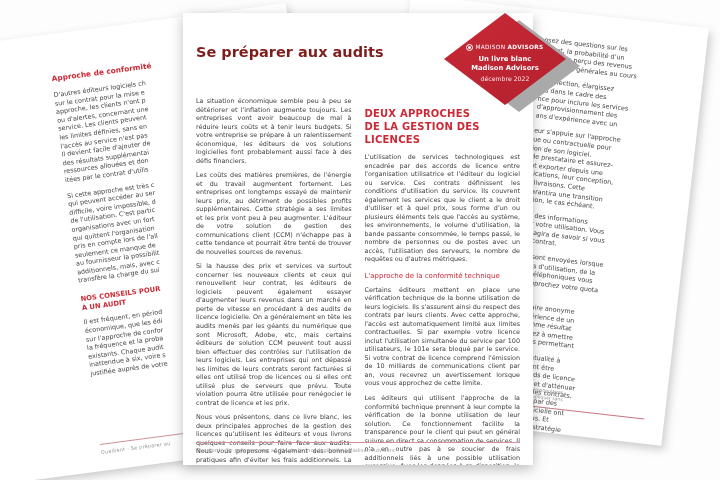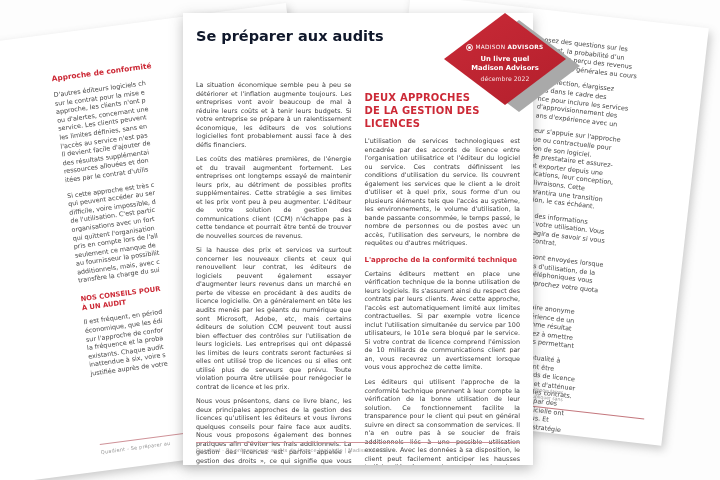--- a/index.html
+++ b/index.html
@@ -8,27 +8,27 @@
   .page{position:absolute;background:#ffffff;box-sizing:border-box;overflow:hidden;}
   .page-left{left:-34px;top:24px;width:350px;height:440px;transform:rotate(-7.5deg);
              box-shadow:2px 4px 9px rgba(90,90,90,.30);z-index:1;
              padding:40px 20px 20px 108px;}
   .page-right{left:386px;top:10px;width:300px;height:420px;transform:rotate(6.5deg);
               box-shadow:3px 4px 9px rgba(90,90,90,.30);z-index:1;
               padding:26px 24px 14px 138px;}
   .page-center{left:183px;top:13px;width:350px;height:452px;z-index:2;
                box-shadow:0 4px 12px rgba(70,70,70,.35);
                padding:15px 13px 14px 13px;}
-  .doc-title{font-size:14.5px;line-height:1.18;font-weight:700;color:#0f172a;margin:0 0 0 0;}
+  .doc-title{font-size:14.5px;line-height:1.18;font-weight:700;color:#7f1d1d;margin:16px 0 0 0;}
   .cols{display:flex;gap:13px;margin-top:36px;}
   .col{flex:1;min-width:0;}
   .body-p{font-size:6.4px;line-height:1.33;color:#3d3d3d;text-align:justify;margin:0 0 6px 0;}
   .col-heading{font-size:10px;line-height:1.3;font-weight:700;color:#cc2936;
                text-transform:uppercase;margin:10px 0 7px 0;letter-spacing:.2px;}
-  .sub-heading{font-size:7px;font-weight:700;color:#cc2936;margin:8px 0 6px 0;}
+  .sub-heading{font-size:7px;font-weight:400;color:#cc2936;margin:8px 0 6px 0;}
   .page-footer{position:absolute;left:13px;right:13px;bottom:12px;}
   .footer-rule{height:1px;background:#cf9298;}
   .footer-text{font-size:5px;color:#9a9a9a;margin-top:4px;letter-spacing:.2px;}
   
   .frag-heading{font-size:7.4px;font-weight:700;color:#cc2936;margin:0 0 8px 0;white-space:nowrap;}
   .frag-heading2{font-size:6.8px;font-weight:700;color:#cc2936;text-transform:uppercase;
                  margin:10px 0 5px 0;line-height:1.35;white-space:nowrap;}
   .frag-block{margin:0 0 7px 0;}
   .frag-line{font-size:6.4px;line-height:8.6px;color:#454545;white-space:nowrap;}
   .left-footer{position:absolute;left:108px;bottom:16px;width:170px;}
@@ -206,19 +206,19 @@
     <div class="diamond diamond-red"></div>
     <div class="badge-content">
       <div class="badge-logo-row">
         <span class="logo-circle">
           <span class="logo-dot"></span>
         </span>
         <span class="logo-name">
           <span>MADISON</span>&nbsp;<b>ADVISORS</b>
         </span>
       </div>
-      <div class="badge-line-bold">Un livre quel</div>
+      <div class="badge-line-bold">Un livre blanc</div>
       <div class="badge-line-bold">Madison Advisors</div>
       <div class="badge-line-date">décembre 2022</div>
     </div>
   </div>
 
 </div>
 
 </body></html>

